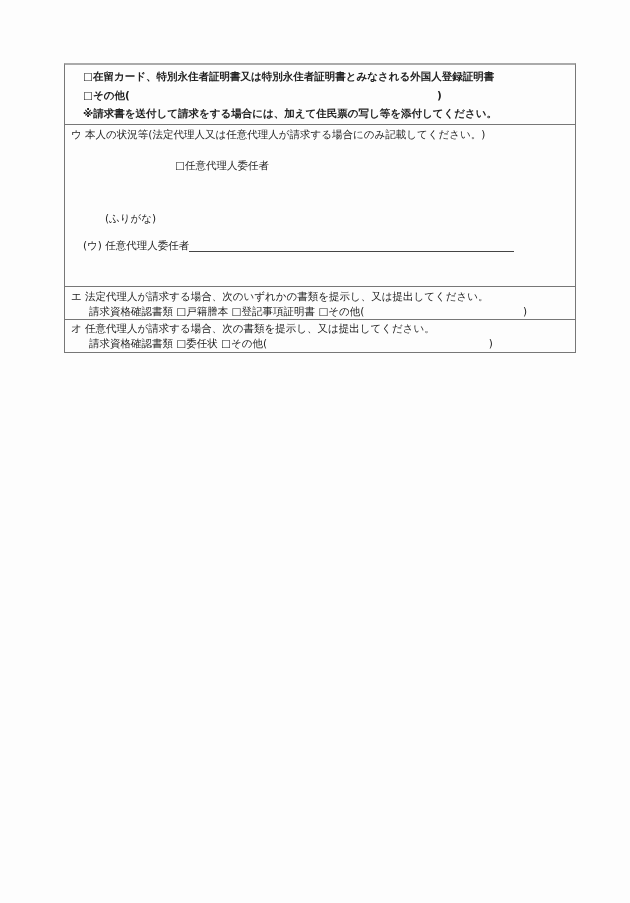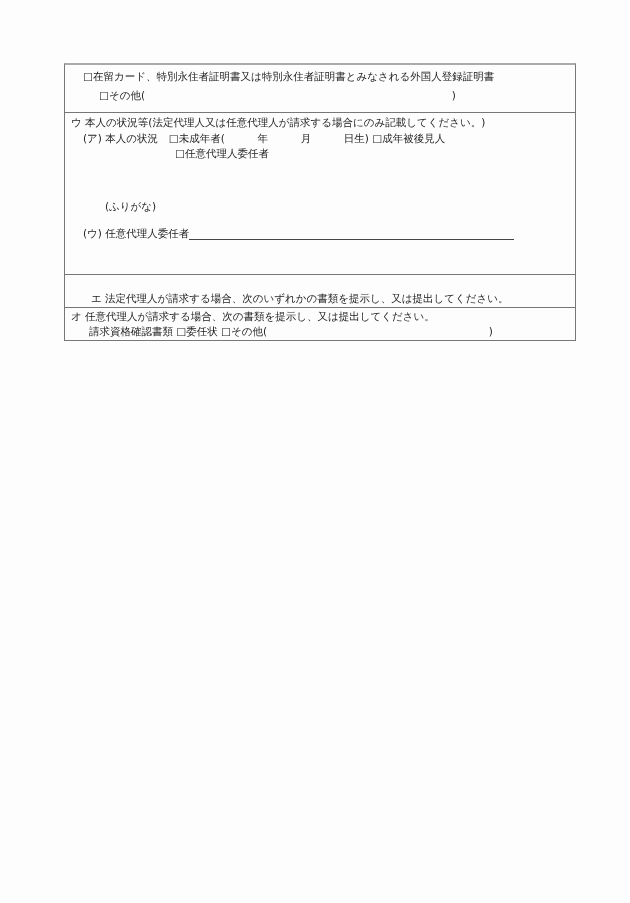--- a/index.html
+++ b/index.html
@@ -7,73 +7,72 @@
       width: 630px; height: 903px; background: #fdfdfd; position: relative; overflow: hidden;
       font-family: "DejaVu Sans", sans-serif; color: #222; font-size: 10.5px;
     }
     .form {
       position: absolute; left: 64px; top: 63px; width: 512px;
       border: 1px solid #777; border-top: 2px solid #aaa; box-sizing: border-box;
     }
     .sec { border-bottom: 1px solid #777; position: relative; box-sizing: border-box; }
     .sec:last-child { border-bottom: none; }
     .line { position: absolute; white-space: nowrap; line-height: 14px; }
-    .s1 { height: 48px; }
+    .s1 { height: 60px; font-weight: bold; }
     .s2 { height: 162px; }
     .s3 { height: 33px; }
     .s4 { height: 32px; }
     .uline { display: inline-block; border-bottom: 1px solid #444; height: 12px; vertical-align: bottom; }
     .gap { display: inline-block; }
   </style>
 </head>
 <body>
 
 <div class="form">
 
   <div class="sec s1">
     <div class="line" style="left:18px; top:4px;">
       <span>□在留カード、特別永住者証明書又は特別永住者証明書とみなされる外国人登録証明書</span>
     </div>
-    <div class="line" style="left:34px; top:23px;text-align:right;">
+    <div class="line" style="left:18px; top:23px;text-align:right;">
       <span>□その他(</span>
       <span class="gap" style="width:300px;"></span>
       <span>)</span>
+    </div>
+    <div class="line" style="left:18px; top:41px;">
+      <span>※請求書を送付して請求をする場合には、加えて住民票の写し等を添付してください。</span>
     </div>
   </div>
 
   <div class="sec s2">
     <div class="line" style="left:6px; top:2px;">
       <span>ウ 本人の状況等(法定代理人又は任意代理人が請求する場合にのみ記載してください。)</span>
-    </div>
-    <div class="line" style="left:18px; top:18px;">
-      <span>(ア) 本人の状況</span>
-      <span class="gap" style="width:4px;"></span>
-      <span>□未成年者(</span>
-      <span class="gap" style="width:26px;"></span>
-      <span>年</span>
-      <span class="gap" style="width:26px;"></span>
-      <span>月</span>
-      <span class="gap" style="width:26px;"></span>
-      <span>日生)</span>
-      <span>□成年被後見人</span>
     </div>
     <div class="line" style="left:110px; top:33px;text-align:center;">
       <span>□任意代理人委任者</span>
     </div>
     <div class="line" style="left:40px; top:50px;margin-top:36px;">
       <span>(ふりがな)</span>
     </div>
     <div class="line" style="left:18px; top:113px;">
       <span>(ウ) 任意代理人委任者</span><span class="uline" style="width:325px;"></span>
     </div>
   </div>
 
   <div class="sec s3">
-    <div class="line" style="left:6px; top:16px;margin-left:20px;">
+    <div class="line" style="left:6px; top:2px;">
       <span>エ 法定代理人が請求する場合、次のいずれかの書類を提示し、又は提出してください。</span>
+    </div>
+    <div class="line" style="left:24px; top:17px;">
+      <span>請求資格確認書類</span>
+      <span>□戸籍謄本</span>
+      <span>□登記事項証明書</span>
+      <span>□その他(</span>
+      <span class="gap" style="width:152px;"></span>
+      <span>)</span>
     </div>
   </div>
 
   <div class="sec s4">
     <div class="line" style="left:24px; top:16px;">
       <span>請求資格確認書類</span>
       <span>□委任状</span>
       <span>□その他(</span>
       <span class="gap" style="width:215px;"></span>
       <span>)</span>

